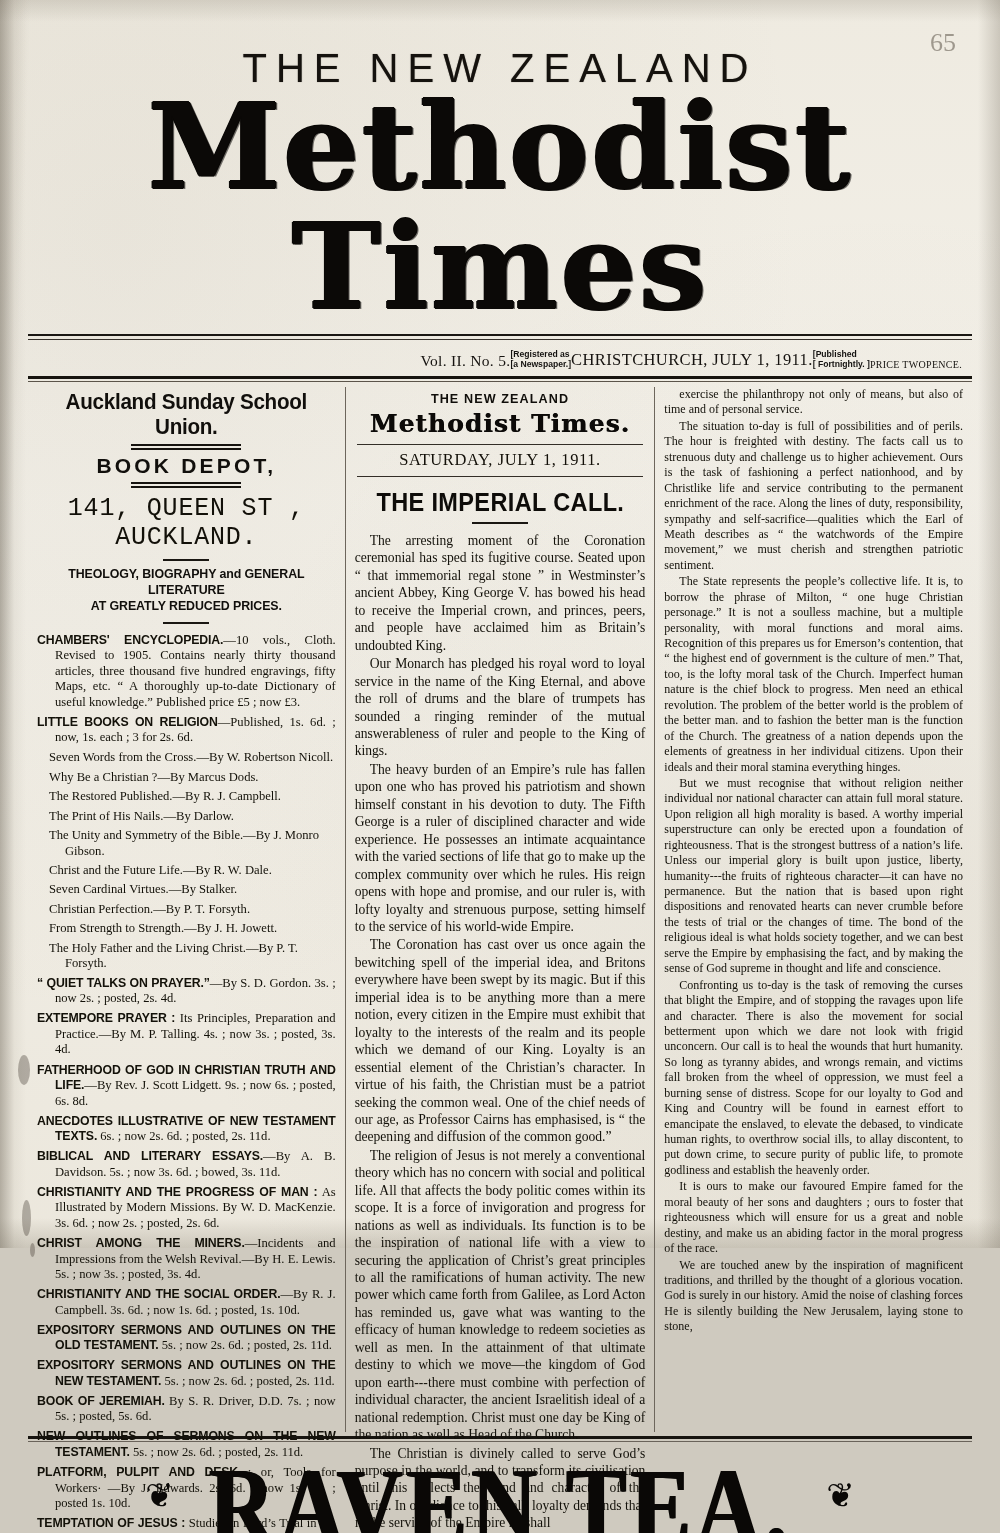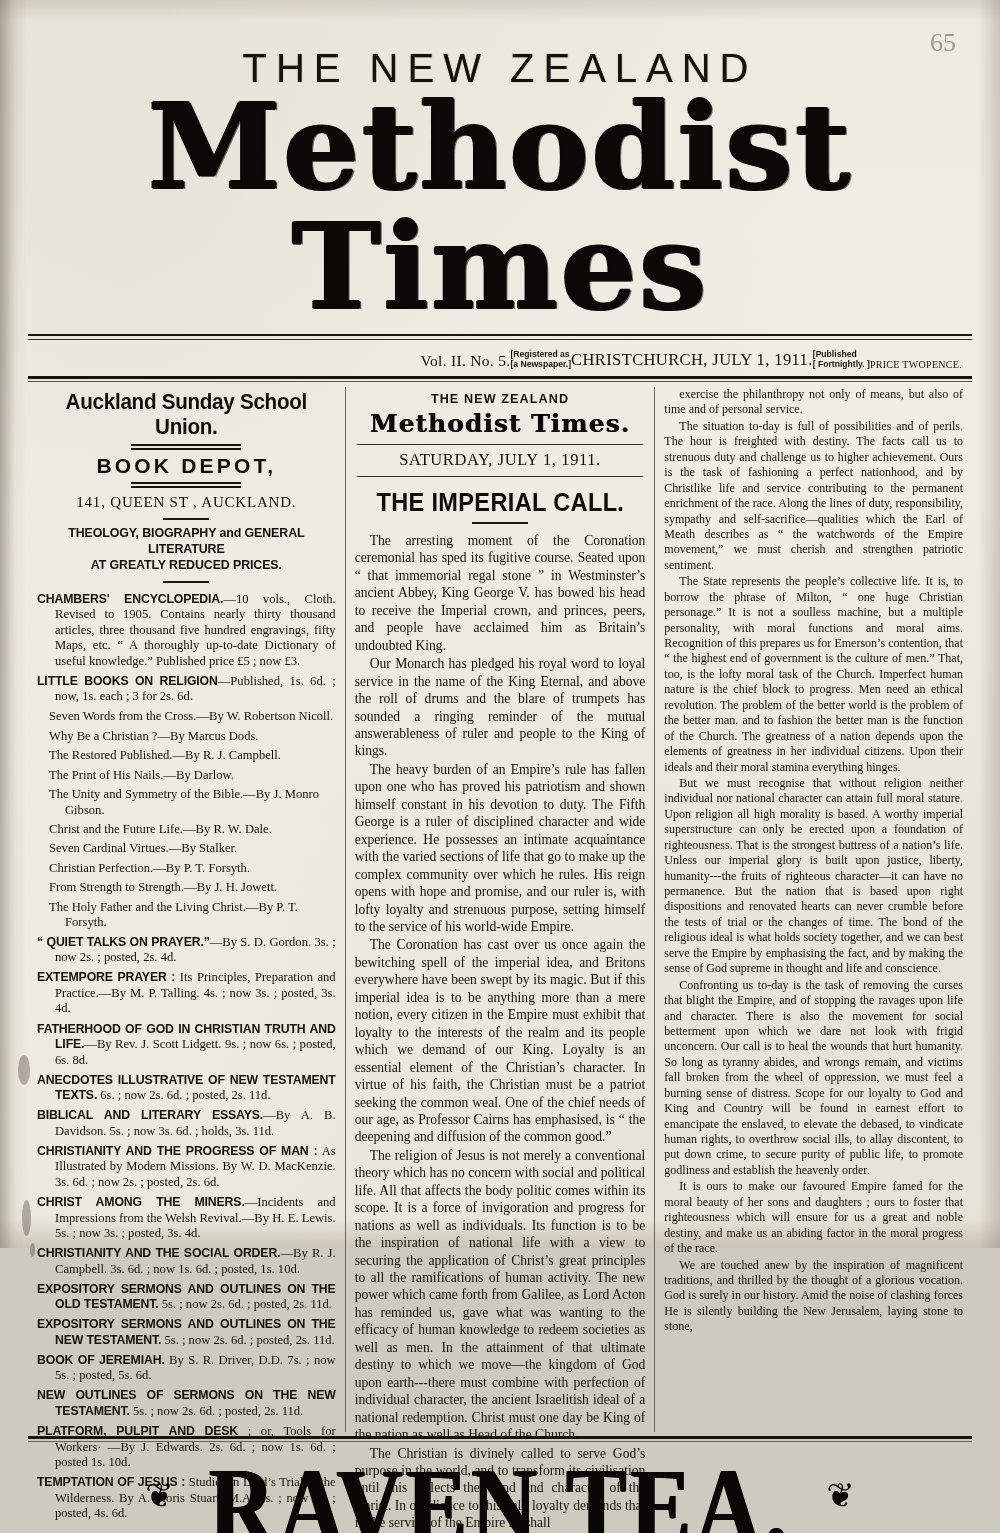--- a/index.html
+++ b/index.html
@@ -90,22 +90,22 @@
     letter-spacing:-0.3px;margin:3px 0 4px;
     transform:scaleX(.96);
   }
   .dblrule{width:110px;margin:4px auto;border-top:2px solid #16130f;
            border-bottom:2px solid #16130f;height:2px;}
   .ad-sub{
     text-align:center;font-family:"Liberation Sans", sans-serif;
     font-weight:700;font-size:21px;letter-spacing:3.2px;color:#110f0c;margin:3px 0;
   }
   .ad-addr{
-    text-align:center;font-family:Liberation Serif, serif;
-    font-size:15px;letter-spacing:.8px;color:#121009;margin:6px 0 2px;
+    text-align:center;font-family:Liberation Mono, monospace;
+    font-size:25px;letter-spacing:.8px;color:#121009;margin:6px 0 2px;
   }
   .shortrule{width:46px;margin:7px auto 6px;border-top:2px solid #1a1712;}
   .ad-kicker{
     text-align:center;font-family:"Liberation Sans", sans-serif;
     font-weight:700;font-size:12.4px;line-height:1.28;color:#110f0c;
     letter-spacing:-0.1px;margin-bottom:2px;
   }
 
   .booklist{margin-top:9px;}
   .bk{
@@ -242,21 +242,21 @@
             <div class="sub">The Unity and Symmetry of the Bible.—By J. Monro Gibson.</div>
             <div class="sub">Christ and the Future Life.—By R. W. Dale.</div>
             <div class="sub">Seven Cardinal Virtues.—By Stalker.</div>
             <div class="sub">Christian Perfection.—By P. T. Forsyth.</div>
             <div class="sub">From Strength to Strength.—By J. H. Jowett.</div>
             <div class="sub">The Holy Father and the Living Christ.—By P. T. Forsyth.</div>
             <div class="bk"><b>“ QUIET TALKS ON PRAYER.”</b><span>—By S. D. Gordon. 3s. ; now 2s. ; posted, 2s. 4d.</span></div>
             <div class="bk"><b>EXTEMPORE PRAYER :</b><span> Its Principles, Preparation and Practice.—By M. P. Talling.  4s. ; now 3s. ; posted, 3s. 4d.</span></div>
             <div class="bk"><b>FATHERHOOD OF GOD IN CHRISTIAN TRUTH AND LIFE.</b><span>—By Rev. J. Scott Lidgett.  9s. ; now 6s. ; posted, 6s. 8d.</span></div>
             <div class="bk"><b>ANECDOTES ILLUSTRATIVE OF NEW TESTAMENT TEXTS.</b><span>  6s. ; now 2s. 6d. ; posted, 2s. 11d.</span></div>
-            <div class="bk"><b>BIBLICAL AND LITERARY ESSAYS.</b><span>—By A. B. Davidson.  5s. ; now 3s. 6d. ; holds, 3s. 11d.</span></div>
+            <div class="bk"><b>BIBLICAL AND LITERARY ESSAYS.</b><span>—By A. B. Davidson.  5s. ; now 3s. 6d. ; bowed, 3s. 11d.</span></div>
             <div class="bk"><b>CHRISTIANITY AND THE PROGRESS OF MAN :</b><span>  As Illustrated by Modern Missions.  By W. D. MacKenzie.  3s. 6d. ; now 2s. ; posted, 2s. 6d.</span></div>
             <div class="bk"><b>CHRIST AMONG THE MINERS.</b><span>—Incidents and Impressions from the Welsh Revival.—By H. E. Lewis. 5s. ; now 3s. ; posted, 3s. 4d.</span></div>
             <div class="bk"><b>CHRISTIANITY AND THE SOCIAL ORDER.</b><span>—By R. J. Campbell.  3s. 6d. ; now 1s. 6d. ; posted, 1s. 10d.</span></div>
             <div class="bk"><b>EXPOSITORY SERMONS AND OUTLINES ON THE OLD TESTAMENT.</b><span>  5s. ; now 2s. 6d. ; posted, 2s. 11d.</span></div>
             <div class="bk"><b>EXPOSITORY SERMONS AND OUTLINES ON THE NEW TESTAMENT.</b><span>  5s. ; now 2s. 6d. ; posted, 2s. 11d.</span></div>
             <div class="bk"><b>BOOK OF JEREMIAH.</b><span>  By S. R. Driver, D.D.   7s. ; now 5s. ; posted, 5s. 6d.</span></div>
             <div class="bk"><b>NEW OUTLINES OF SERMONS ON THE NEW TESTAMENT.</b><span>  5s. ; now 2s. 6d. ; posted, 2s. 11d.</span></div>
             <div class="bk"><b>PLATFORM, PULPIT AND DESK</b><span> ; or, Tools for Workers· —By J. Edwards.  2s. 6d. ;  now 1s. 6d. ;  posted 1s. 10d.</span></div>
             <div class="bk"><b>TEMPTATION OF JESUS :</b><span> Studies in Lord’s Trial in the Wilderness.  By A. Moris Stuart, M.A.  6s. ; now 4s. ; posted, 4s. 6d.</span></div>
           </div>

